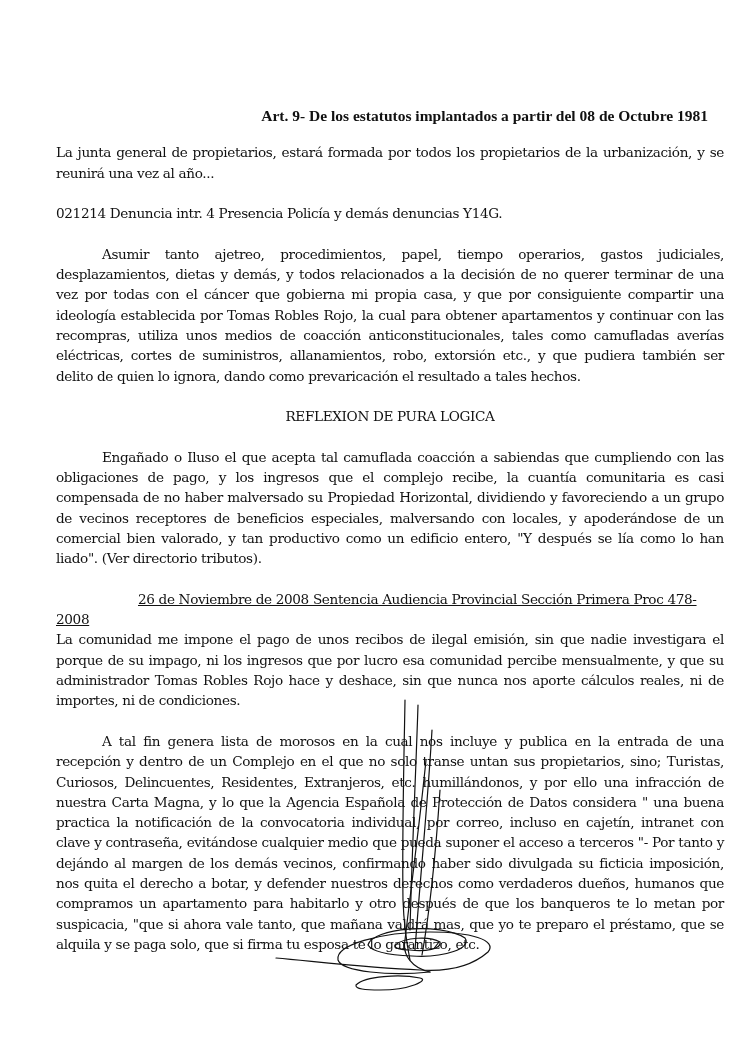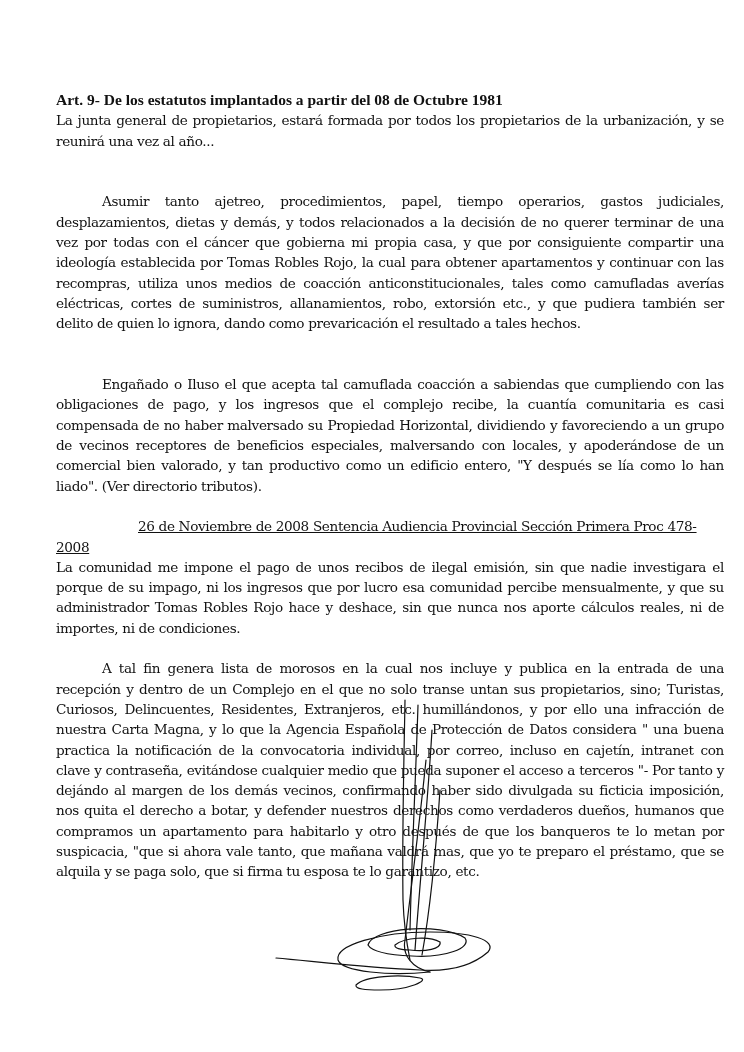--- a/index.html
+++ b/index.html
@@ -3,39 +3,41 @@
 <meta charset="utf-8">
 <style>
   html, body { margin: 0; padding: 0; background: #ffffff; }
   body { width: 744px; height: 1052px; position: relative; overflow: hidden; }
   .page {
     position: absolute; left: 56px; top: 90px; width: 668px;
     font-family: "DejaVu Serif", "Liberation Serif", serif;
     font-size: 13.6px; line-height: 20.3px; color: #111;
     letter-spacing: -0.35px;
   }
-  .title { text-align: left; font-weight: bold; margin: 0; font-family: "Liberation Serif", serif; font-size: 15.5px; letter-spacing: 0; }
+  .title { text-align: right; font-weight: bold; margin: 16px; font-family: "Liberation Serif", serif; font-size: 15.5px; letter-spacing: 0; }
   p { margin: 0; }
   .just { text-align: justify; }
   .indent { text-indent: 46px; }
   .gap1 { height: 20.3px; }
   .center { text-align: center; }
   .u { text-decoration: underline; margin-left: 36px; }
   .sig { position: absolute; left: 0; top: 0; width: 744px; height: 1052px; pointer-events: none; }
 </style>
 </head>
 <body>
 
 <div class="page">
   <p class="title">Art. 9- De los estatutos implantados a partir del 08 de Octubre 1981</p>
   <p class="just">La junta general de propietarios, estará formada por todos los propietarios de la urbanización, y se reunirá una vez al año...</p>
   <div class="gap1"></div>
+  <p>021214 Denuncia intr. 4 Presencia Policía y demás denuncias Y14G.</p>
   <div class="gap1"></div>
   <p class="just indent">Asumir tanto ajetreo, procedimientos, papel, tiempo operarios, gastos judiciales, desplazamientos, dietas y demás, y todos relacionados a la decisión de no querer terminar de una vez por todas con el cáncer que gobierna mi propia casa, y que por consiguiente compartir una ideología establecida  por Tomas Robles Rojo, la cual para obtener apartamentos y continuar con las recompras, utiliza unos medios de coacción anticonstitucionales, tales como camufladas averías eléctricas, cortes de suministros, allanamientos, robo, extorsión etc., y que pudiera también ser delito de quien lo ignora, dando como prevaricación el resultado a tales hechos.</p>
   <div class="gap1"></div>
+  <p class="center">REFLEXION DE PURA LOGICA</p>
   <div class="gap1"></div>
   <p class="just indent">Engañado o Iluso el que acepta tal camuflada coacción a sabiendas que cumpliendo con las obligaciones de pago, y los ingresos que el complejo recibe, la cuantía comunitaria es casi compensada de no haber malversado su Propiedad Horizontal, dividiendo y favoreciendo a un grupo de vecinos receptores de beneficios especiales, malversando con locales, y apoderándose de un comercial bien valorado, y tan productivo como un edificio entero, "Y después se lía como lo han liado". (Ver directorio tributos).</p>
   <div class="gap1"></div>
   <p class="indent"><span class="u">26 de Noviembre de 2008 Sentencia Audiencia Provincial Sección Primera Proc 478-2008</span></p>
   <p class="just">La comunidad me impone el pago de unos recibos de ilegal emisión, sin que nadie investigara el porque de su impago, ni los ingresos que por lucro esa comunidad percibe mensualmente, y que su administrador Tomas Robles Rojo hace y deshace, sin que nunca nos aporte cálculos reales, ni de importes, ni de condiciones.</p>
   <div class="gap1"></div>
   <p class="just indent">A tal fin genera lista de morosos en la cual nos incluye y publica en la entrada de una recepción y dentro de un Complejo en el que no solo transe untan sus propietarios, sino; Turistas, Curiosos, Delincuentes, Residentes, Extranjeros, etc. humillándonos, y por ello una infracción de nuestra Carta Magna, y lo que la Agencia Española de Protección de Datos considera " una buena practica la notificación de la convocatoria individual, por correo, incluso en cajetín, intranet con clave y contraseña, evitándose cualquier medio que pueda suponer el acceso a terceros "- Por tanto y dejándo al margen de los demás vecinos, confirmando haber sido divulgada su ficticia imposición, nos quita el derecho a botar, y defender nuestros derechos como verdaderos dueños, humanos que compramos un apartamento para habitarlo y otro después de que los banqueros te lo metan por suspicacia, "que si ahora vale tanto, que mañana valdrá mas, que yo te preparo el préstamo, que se alquila y se paga solo, que si firma tu esposa te lo garantizo, etc.</p>
 </div>
 
 <svg class="sig" viewBox="0 0 744 1052" xmlns="http://www.w3.org/2000/svg">

